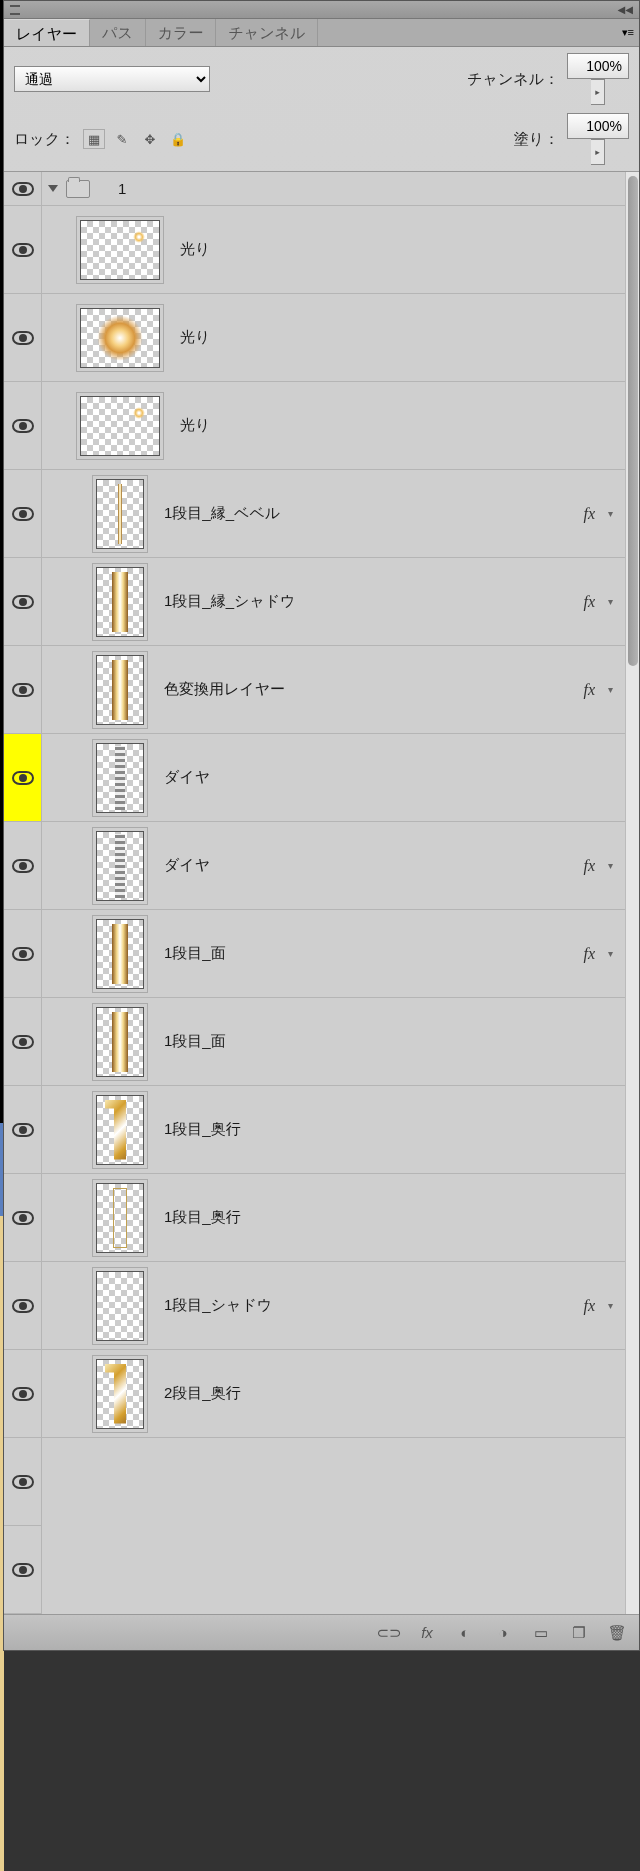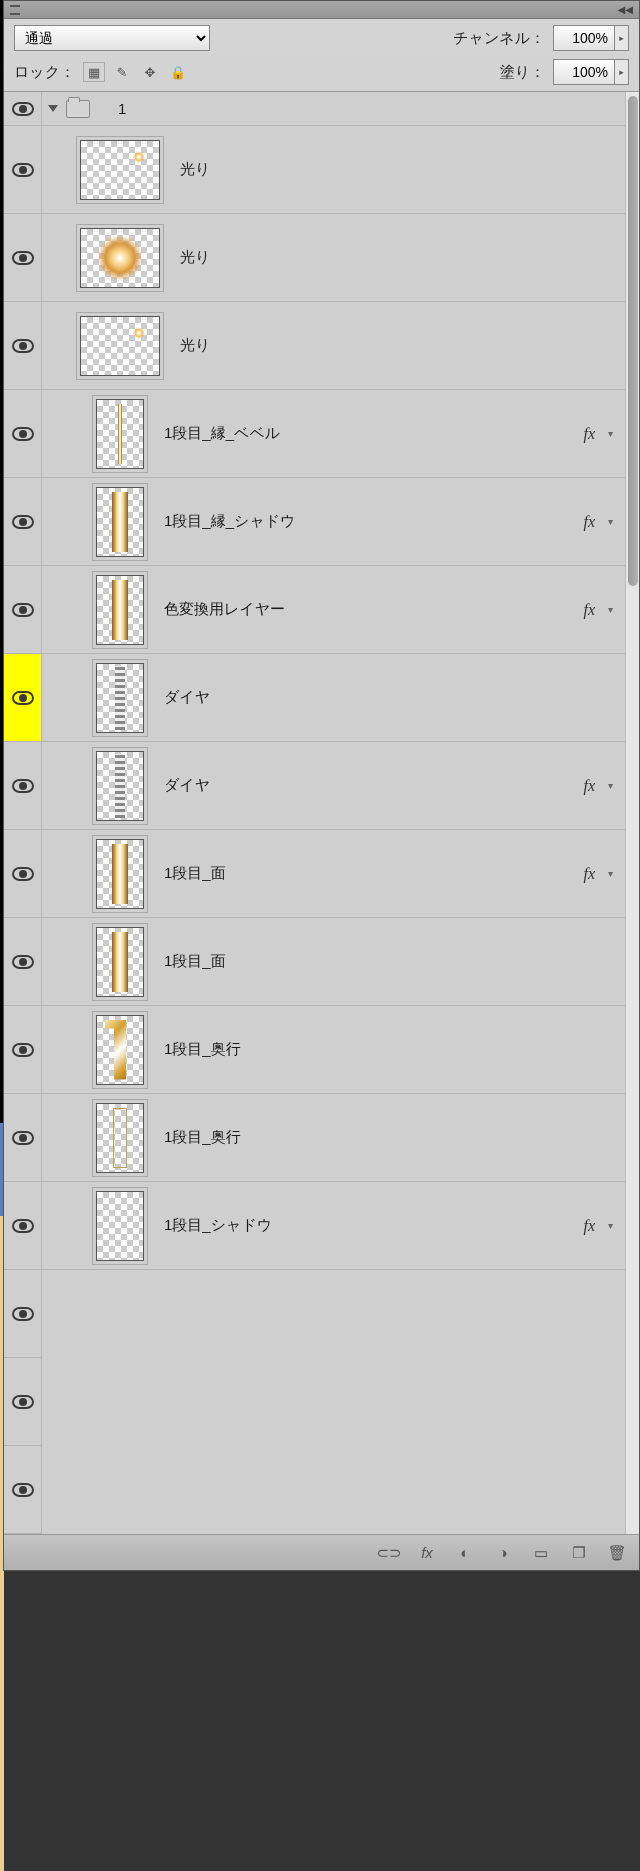--- a/index.html
+++ b/index.html
@@ -71,21 +71,21 @@
 .opt-row.second { padding-top: 2px; padding-bottom: 6px; border-bottom: 1px solid #999;}
 select, .pct-input {
   background: linear-gradient(to bottom, #fdfdfd, #e2e2e2);
   border: 1px solid #888;
   height: 26px;
   font-size: 14px;
   padding: 0 6px;
 }
 .blend-select { width: 196px; }
 .opt-label { font-size: 15px; color: #222; }
-.pct-box { display: flex; align-items: center; }
+.pct-box { display: flex; align-items: center; flex-direction: column; }
 .pct-input { width: 62px; text-align: right; }
 .pct-arrow {
   width: 14px; height: 26px;
   border: 1px solid #888;
   border-left: none;
   background: #e6e6e6;
   display: flex; align-items: center; justify-content: center;
   font-size: 9px; color: #555;
 }
 .lock-icons { display: flex; gap: 6px; align-items: center; }
@@ -283,20 +283,27 @@
 <div class="panel">
 
   <div class="title-bar">
     <div class="tl-icon">
         <div></div>
         <div></div>
       </div>
     <div class="tiny-arrow">◀◀</div>
   </div>
 
+  <div class="tabs">
+    <div class="tab active">レイヤー</div>
+    <div class="tab">パス</div>
+    <div class="tab">カラー</div>
+    <div class="tab">チャンネル</div>
+    <div class="panel-menu">▾≡</div>
+  </div>
 
   <div class="opt-row">
     <select class="blend-select">
       <option>通過</option>
     </select>
     <span style="flex:1"></span>
     <span class="opt-label">チャンネル：</span>
     <div class="pct-box">
       <input class="pct-input" value="100%" style="">
       <div class="pct-arrow">▸</div>
@@ -460,20 +467,26 @@
             <div class="gold-bar outline"></div>
           </div>
           <span class="layer-name">1段目_奥行</span>
         </div>
         <div class="layer-row">
           <div class="thumb tall" style="position:relative"></div>
           <span class="layer-name">1段目_シャドウ</span>
           <span class="fx-indicator">fx</span>
           <span class="fx-arrow">▾</span>
         </div>
+        <div class="layer-row">
+          <div class="thumb tall" style="position:relative">
+            <div class="gold-digit"></div>
+          </div>
+          <span class="layer-name">2段目_奥行</span>
+        </div>
       </div>
     <div class="scroll-track">
       <div class="scroll-thumb"></div>
     </div>
   </div>
 
   <div class="footer">
     <div class="footer-icon">⊂⊃</div>
     <div class="footer-icon">
         <i>fx</i>

